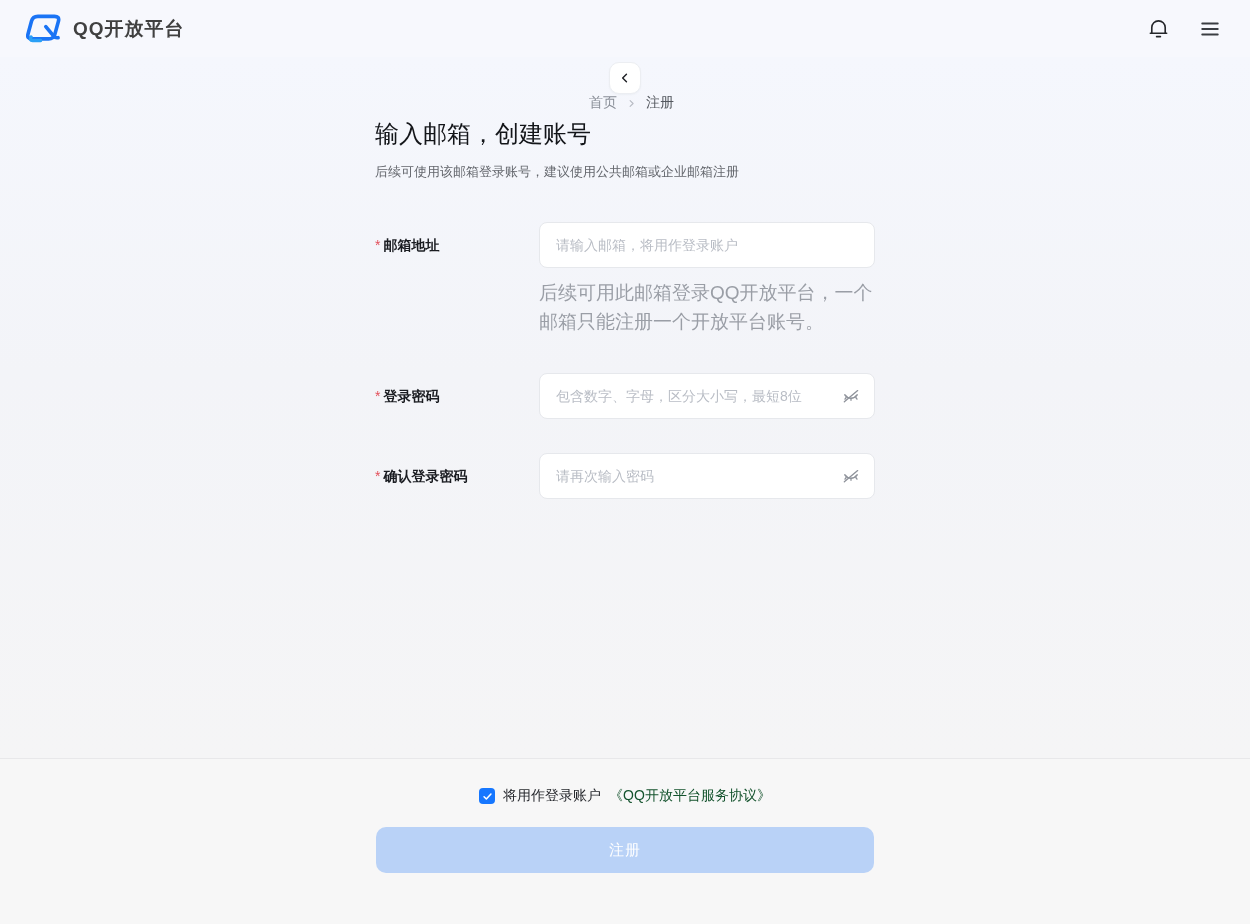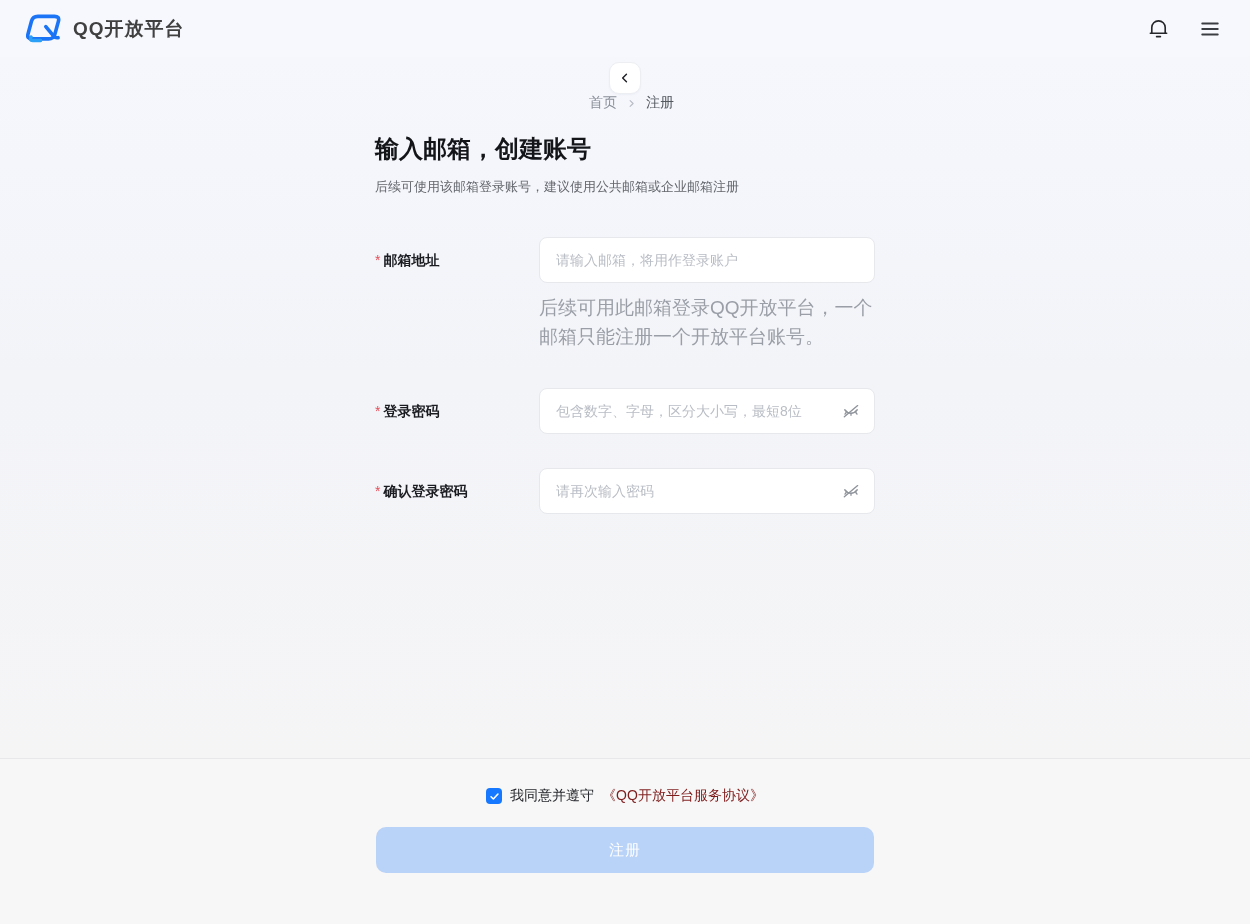--- a/index.html
+++ b/index.html
@@ -29,21 +29,21 @@
   .back-btn {
     width:32px; height:32px; background:#ffffff; border:1px solid #eceef2;
     border-radius:10px; display:flex; align-items:center; justify-content:center;
     cursor:pointer; box-shadow:0 1px 2px rgba(30,40,60,.04);
   }
   .breadcrumb { display:flex; align-items:center; gap:9px; margin-left:13px; font-size:14px; }
   .crumb-first { color:#8a8f98; cursor:pointer; }
   .crumb-sep { color:#b7bbc3; font-size:12px; display:flex; }
   .crumb-current { color:#54585f; }
 
-  .page-title { margin-top:21px; font-size:24px; font-weight:700; color:#131519; }
+  .page-title { margin-top:6px; font-size:24px; font-weight:400; color:#131519; }
   .page-subtitle { margin-top:13px; font-size:13px; color:#63666c; }
 
   .form { margin-top:41px; }
   .form-row { display:flex;gap:44px; }
   .form-row + .form-row { margin-top:36px; }
   .field-label {
     width:120px; flex:0 0 120px; line-height:46px; font-size:14px;
     font-weight:700; color:#1a1c21; white-space:nowrap;
   }
   .req { color:#e34d59; margin-right:3px; font-weight:400; }
@@ -66,21 +66,21 @@
     height:166px; background:#f7f7f7; border-top:1px solid #e8e8ea;
     padding-top:28px;
   }
   .agree-row { display:flex; align-items:center; justify-content:center; gap:8px; }
   .checkbox {
     width:16px; height:16px; border-radius:4px; background:#1677ff;
     display:flex; align-items:center; justify-content:center; cursor:pointer;
     flex:0 0 16px;
   }
   .agree-text { font-size:14px; color:#26282d; }
-  .agree-link { font-size:14px; color:#7f1d1d; text-decoration:none; cursor:pointer; }
+  .agree-link { font-size:14px; color:#14532d; text-decoration:none; cursor:pointer; }
   .submit-btn {
     display:block; width:498px; height:46px; margin:22px auto 0;
     background:#b9d2f7; color:#ffffff; font-size:15px; border:none;
     border-radius:10px; cursor:not-allowed; font-family:inherit; letter-spacing:1px;
   }
 </style>
 </head>
 <body>
 
 <div class="header">
@@ -181,17 +181,17 @@
   </div>
 </div>
 
 <div class="footer">
   <div class="agree-row">
     <span class="checkbox" role="checkbox" aria-checked="true">
       <svg width="11" height="11" viewBox="0 0 24 24" fill="none" stroke="#ffffff" stroke-width="3.4" stroke-linecap="round" stroke-linejoin="round">
         <path d="M4.5 12.5 L9.5 17.5 L19.5 6.5"></path>
       </svg>
     </span>
-    <span class="agree-text">我同意并遵守</span>
+    <span class="agree-text">将用作登录账户</span>
     <a class="agree-link">《QQ开放平台服务协议》</a>
   </div>
   <button class="submit-btn" disabled="">注册</button>
 </div>
 
 </body></html>

